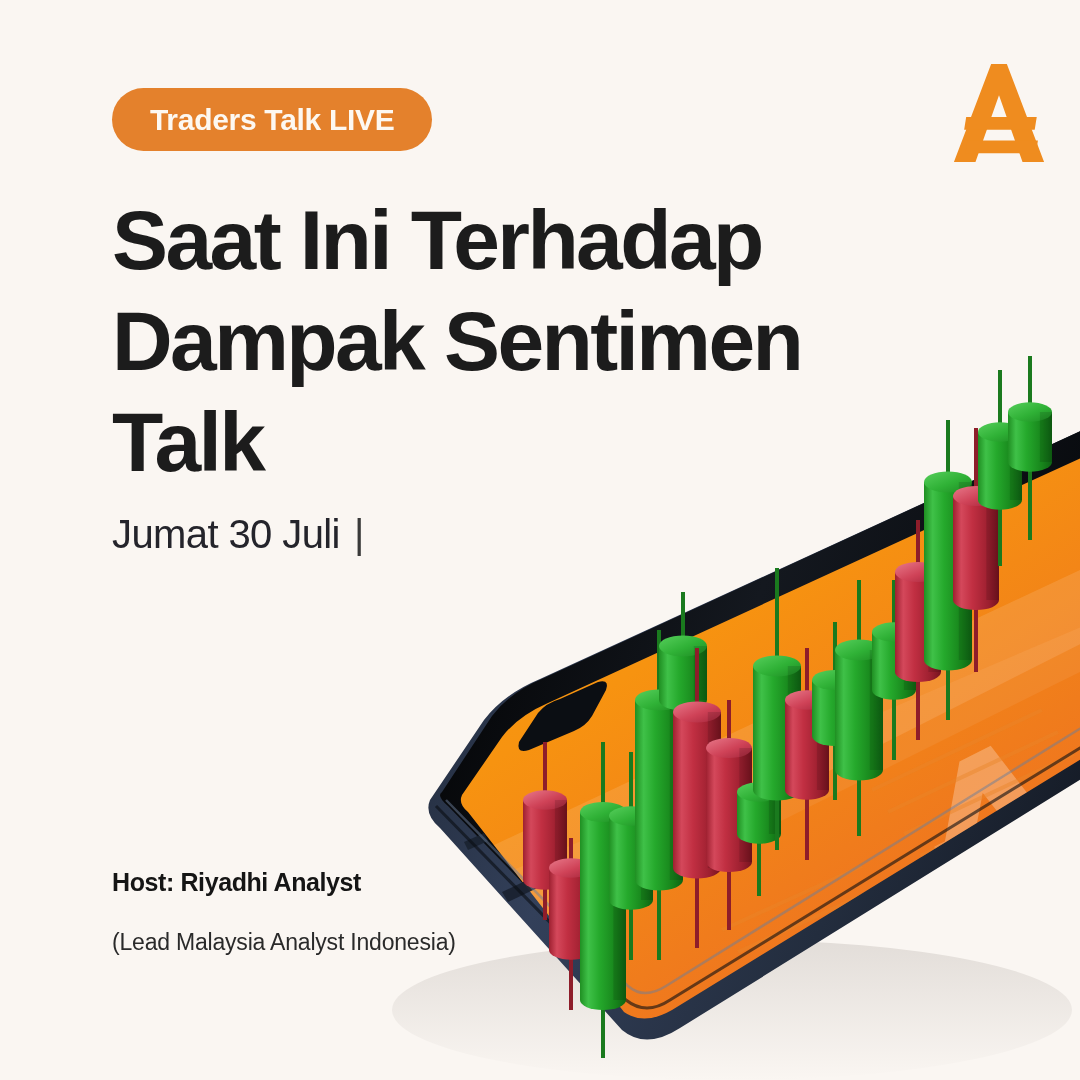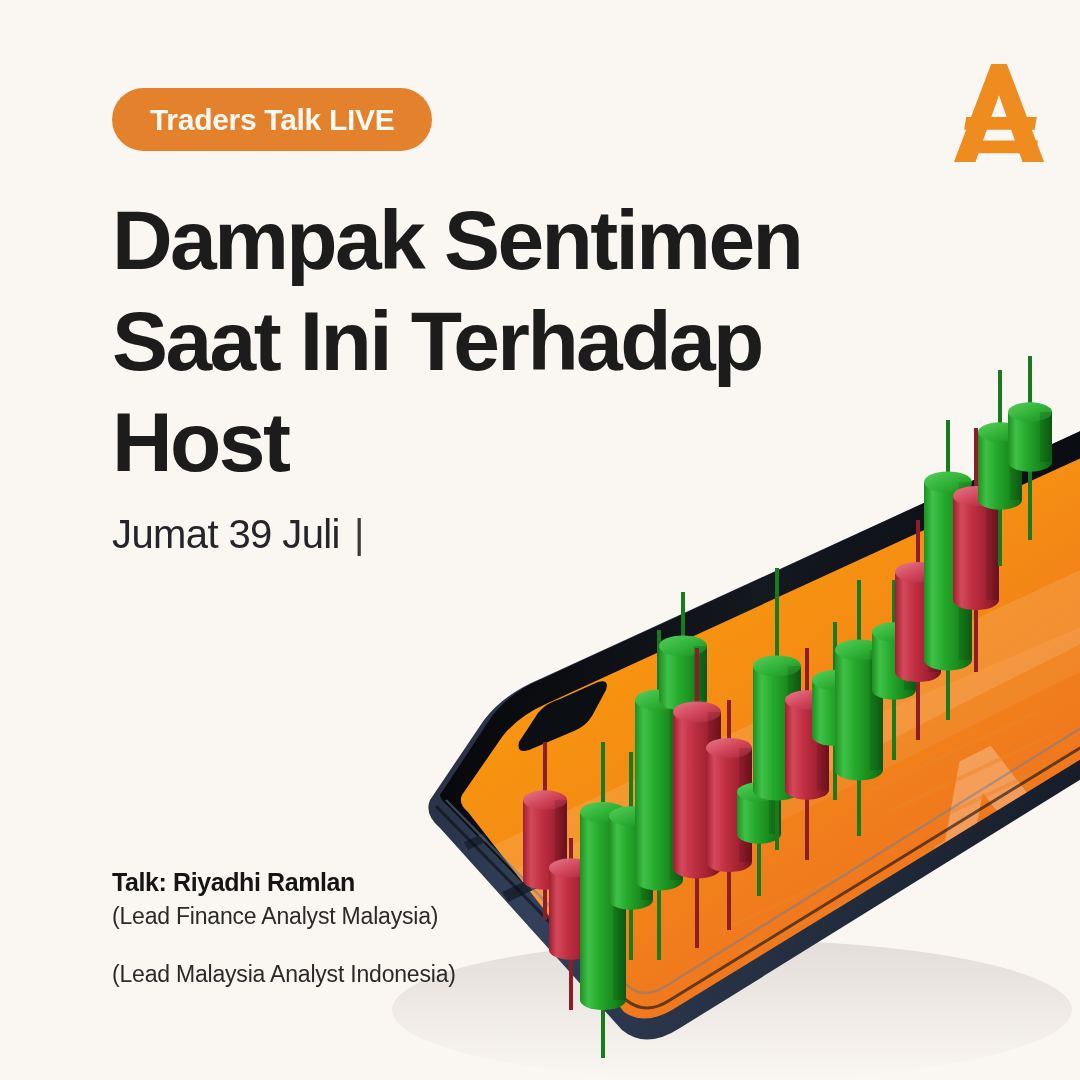--- a/index.html
+++ b/index.html
@@ -291,34 +291,33 @@
       </g>
   </svg>
 
   <div id="content">
 
     <div class="badge">
       <span>Traders Talk LIVE</span>
     </div>
 
     <h1 class="headline">
+      <span class="hl-line">Saat Ini Terhadap</span>
       <span class="hl-line">Dampak Sentimen</span>
-      <span class="hl-line">Saat Ini Terhadap</span>
-      <span class="hl-line">Host</span>
+      <span class="hl-line">Talk</span>
     </h1>
 
     <div class="datetime">
-      <span>Jumat 39 Juli</span>
+      <span>Jumat 30 Juli</span>
       <span class="sep">|</span>
     </div>
 
     <div class="credits">
       <div class="credit-block">
-        <div class="credit-name">Talk: Riyadhi Ramlan</div>
-        <div class="credit-role">(Lead Finance Analyst Malaysia)</div>
+        <div class="credit-name">Host: Riyadhi Analyst</div>
       </div>
       <div class="credit-block">
         <div class="credit-role">(Lead Malaysia Analyst Indonesia)</div>
       </div>
     </div>
 
     <svg class="logo" viewBox="0 0 100 112">
       <g fill="#ef8c1f">
         <path d="M 42 6 L 58 6 L 96 106 L 74 106 L 50 38 L 26 106 L 4 106 Z"></path>
         <rect x="26" y="60" width="72" height="13" transform="skewX(-9)"></rect>

